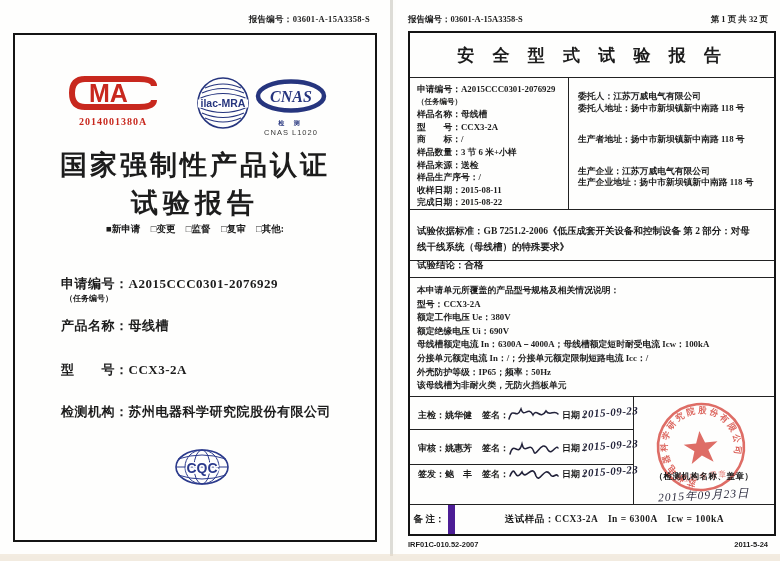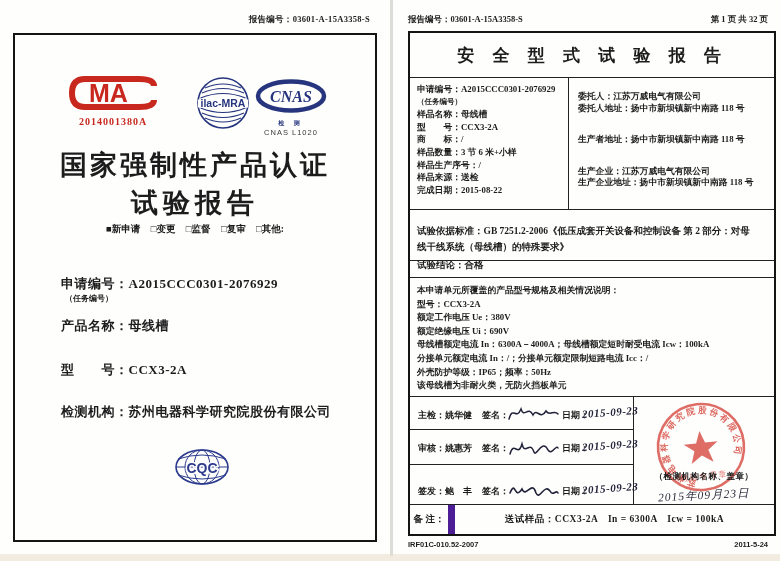--- a/index.html
+++ b/index.html
@@ -55,21 +55,21 @@
   .row-sign{top:364px;height:108px;}
   .sign-l{position:absolute;left:0;top:0;width:224px;height:100%;border-right:1px solid #222;box-sizing:border-box;}
   .sig-sub{position:absolute;left:0;width:100%;box-sizing:border-box;font-size:9px;font-weight:700;}
   .sig-sub .role{position:absolute;left:8px;top:12px;white-space:nowrap;}
   .sig-sub .slabel{position:absolute;left:72px;top:12px;}
   .sig-sub .scribble{position:absolute;left:96px;top:2px;}
   .sig-sub .dlabel{position:absolute;left:152px;top:12px;}
   .sig-sub .hand{position:absolute;left:172px;top:9px;}
   .sub1{top:0;height:33px;border-bottom:1px solid #222;text-align:center;}
   .sub2{top:33px;height:35px;border-bottom:1px solid #222;}
-  .sub3{top:76px;height:40px;}
+  .sub3{top:59px;height:40px;}
   .sign-r{position:absolute;left:224px;top:0;width:140px;height:100%;}
   .stamp{position:absolute;left:8px;top:-2px;transform:rotate(-6deg);opacity:.92;}
   .stamp-cap{position:absolute;left:0;top:74px;width:100%;text-align:center;font-size:8.5px;font-weight:700;letter-spacing:.5px;}
   .stamp-date{position:absolute;left:0;top:88px;width:100%;text-align:center;}
   .row-remark{top:472px;height:29px;border-bottom:none;}
   .remark-label{position:absolute;left:0;top:0;width:45px;height:100%;border-right:7px solid #4c1d95;box-sizing:border-box;text-align:center;line-height:29px;font-size:9.5px;font-weight:700;}
   .remark-val{position:absolute;left:45px;top:0;width:319px;height:100%;text-align:center;line-height:29px;font-size:9.5px;font-weight:700;letter-spacing:.5px;}
   .r-foot-l{position:absolute;left:12px;top:540px;font-size:7.5px;font-weight:700;font-family:"Liberation Sans",sans-serif;}
   .r-foot-r{position:absolute;right:12px;top:540px;font-size:7.5px;font-weight:700;font-family:"Liberation Sans",sans-serif;}
 
@@ -164,22 +164,23 @@
       <div class="row row-title">安 全 型 式 试 验 报 告</div>
 
       <div class="row row-info">
         <div class="info-l">
           <div class="ln">申请编号：A2015CCC0301-2076929</div>
           <div class="ln small">（任务编号）</div>
           <div class="ln">样品名称：母线槽</div>
           <div class="ln">型　　号：CCX3-2A</div>
           <div class="ln">商　　标：/</div>
           <div class="ln">样品数量：3 节 6 米+小样</div>
+          <div class="ln">样品来源：送检</div>
           <div class="ln">样品生产序号：/</div>
-          <div class="ln">样品来源：送检</div>
+          <div class="ln">收样日期：2015-08-11</div>
           <div class="ln">完成日期：2015-08-22</div>
         </div>
         <div class="info-r">
           <div class="grp">
             <div class="ln">委托人：江苏万威电气有限公司</div>
             <div class="ln">委托人地址：扬中市新坝镇新中南路 118 号</div>
           </div>
           <div class="grp">
             <div class="ln">生产者地址：扬中市新坝镇新中南路 118 号</div>
           </div>

